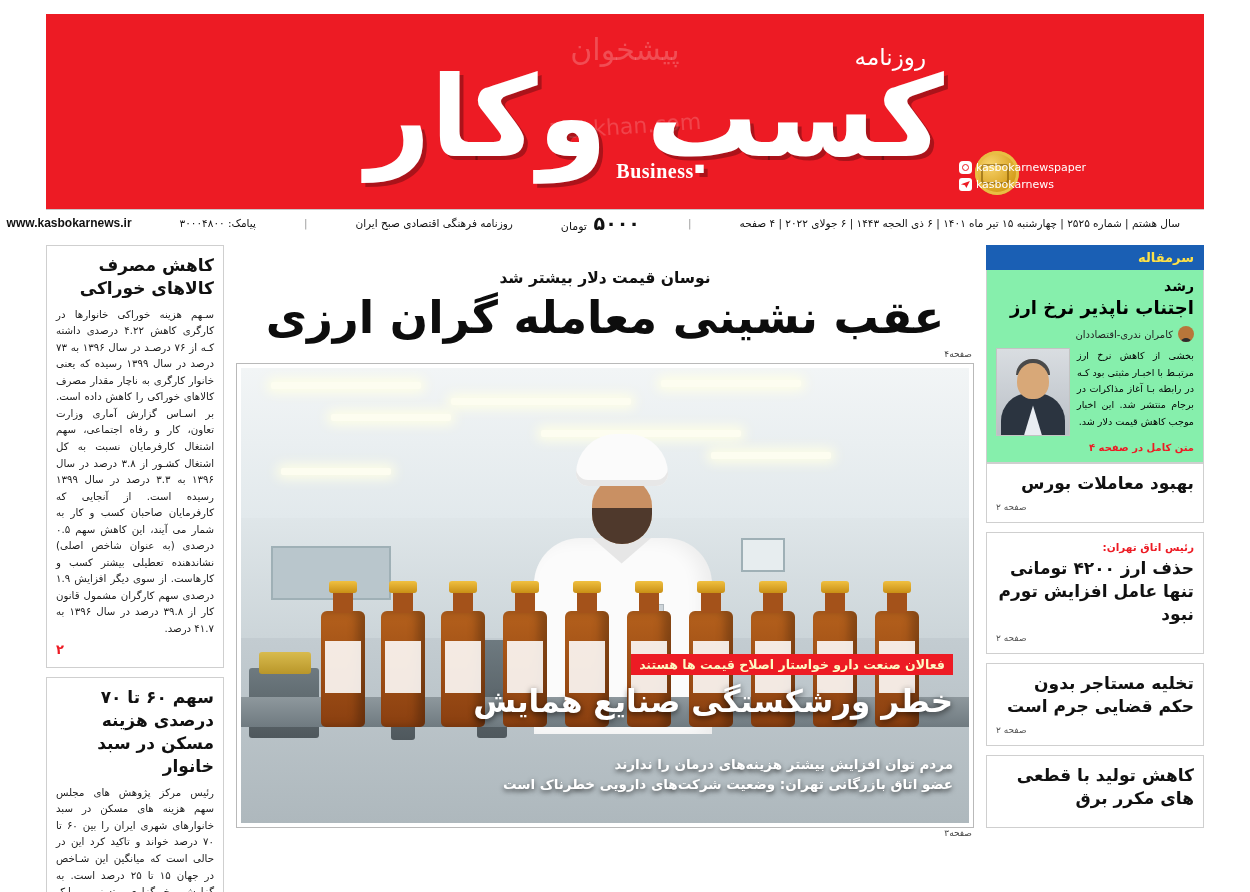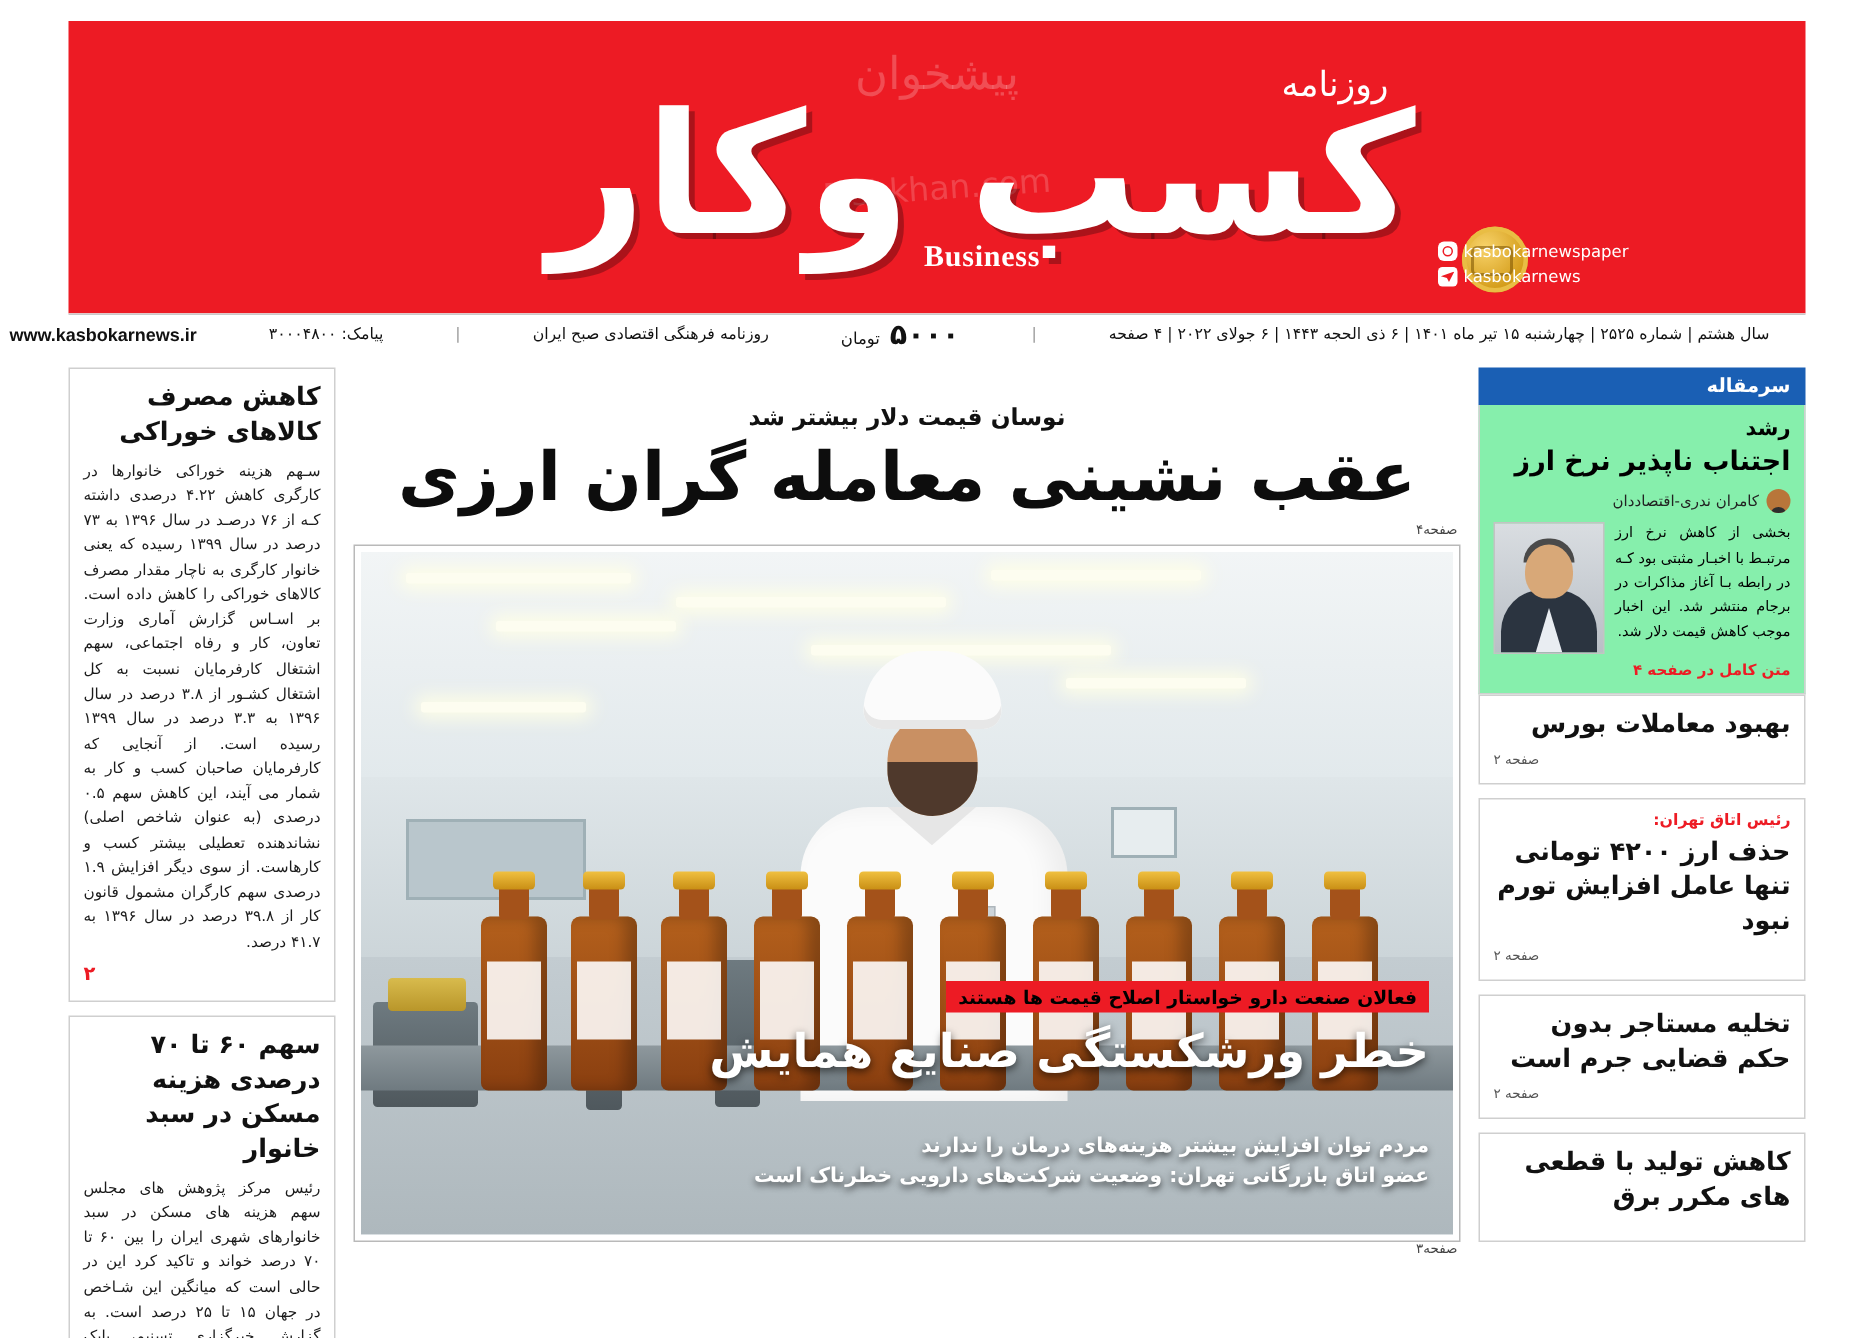--- a/index.html
+++ b/index.html
@@ -197,21 +197,21 @@
     color: #ed1b24;
     font-weight: bold;
     font-size: 13px;
     margin-top: 5px;
     text-align: left;
   }
 
   
   .sar-head {
     background: #1a5fb4;
-    color: #ffffff;
+    color: #fde047;
     font-size: 13px;
     font-weight: bold;
     padding: 5px 10px;
     text-align: right;
   }
   .sar-body {
     border: 1px solid #cfcfcf;
     border-top: none;
     padding: 8px 9px 9px 9px;
     background: #86efac;
@@ -399,21 +399,21 @@
   .mach {
     position: absolute;
     background: linear-gradient(#6e7a80, #4f585d);
     border-radius: 3px;
   }
   .mach.yellow { background: linear-gradient(#d8bb4d, #b9962a); }
 
   
   .cap-kicker {
     position: absolute; right: 16px; bottom: 148px;
-    background: #ed1b24; color: #000000;
+    background: #ed1b24; color: #fef9c3;
     font-size: 12.5px; font-weight: bold;
     padding: 3px 8px;
   }
   .cap-head {
     position: absolute; right: 16px; bottom: 104px;
     color: #fff; font-size: 31px; font-weight: bold;
     letter-spacing: -1px;
     text-shadow: 0 2px 6px rgba(0,0,0,0.65);
   }
   .cap-sub {

